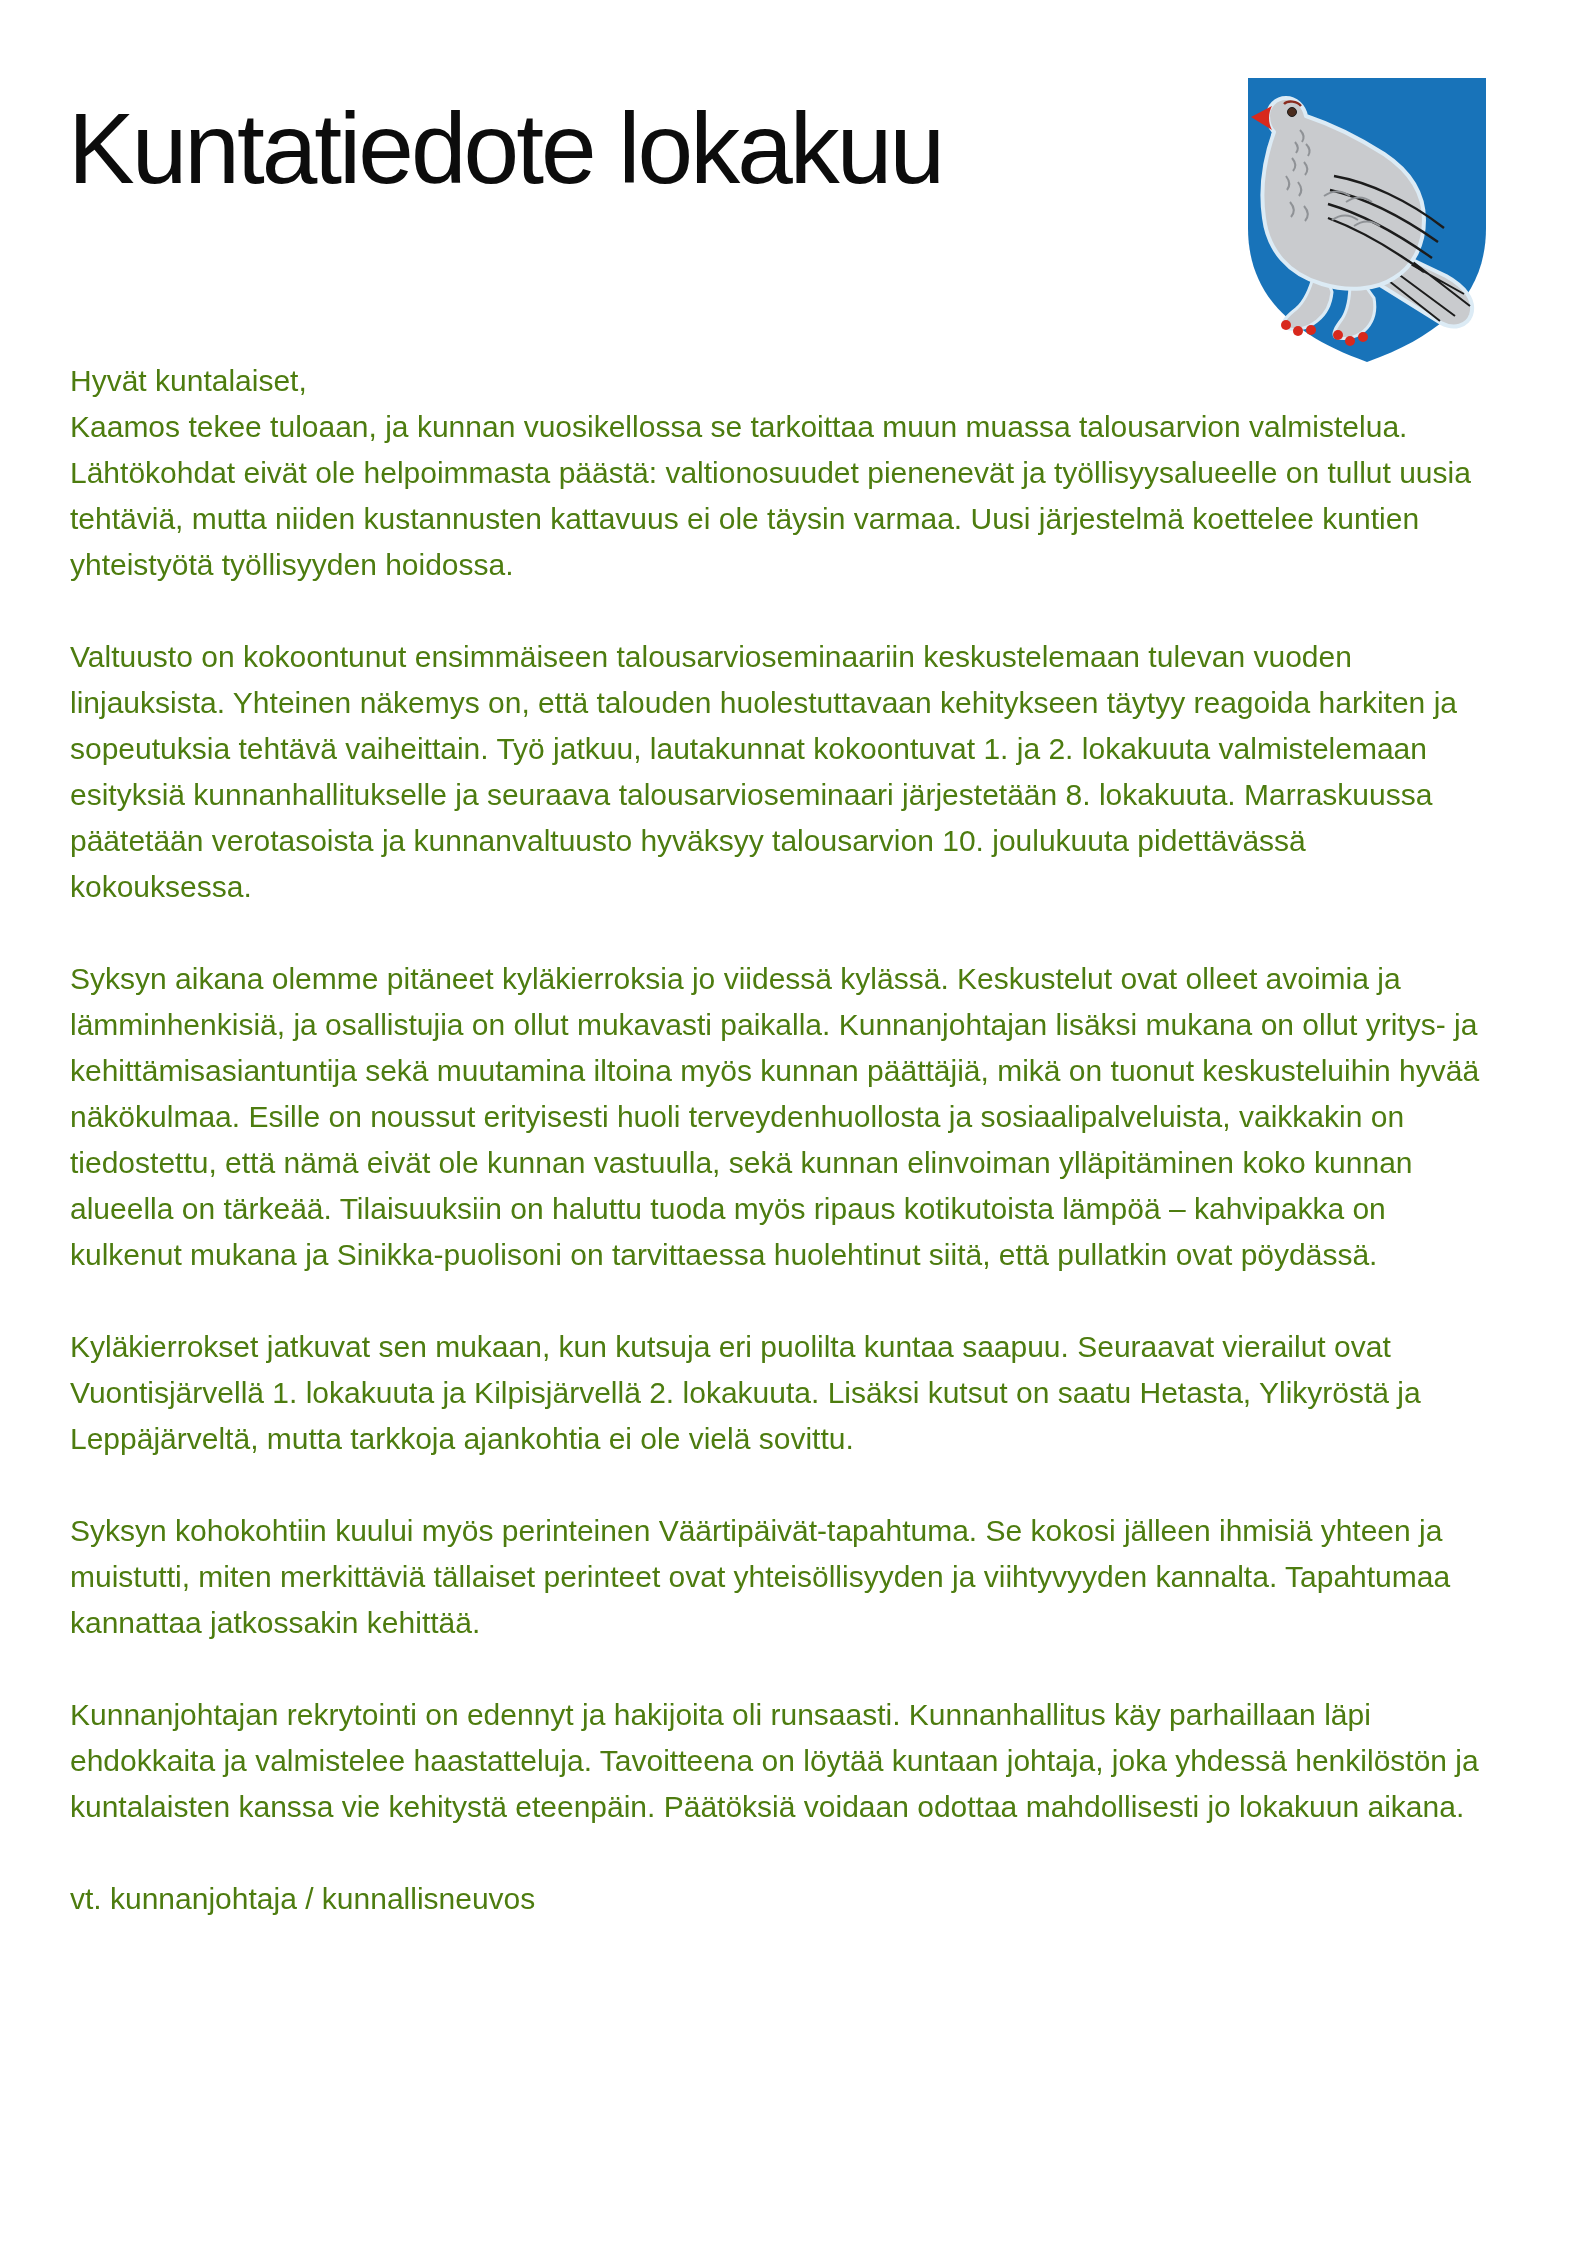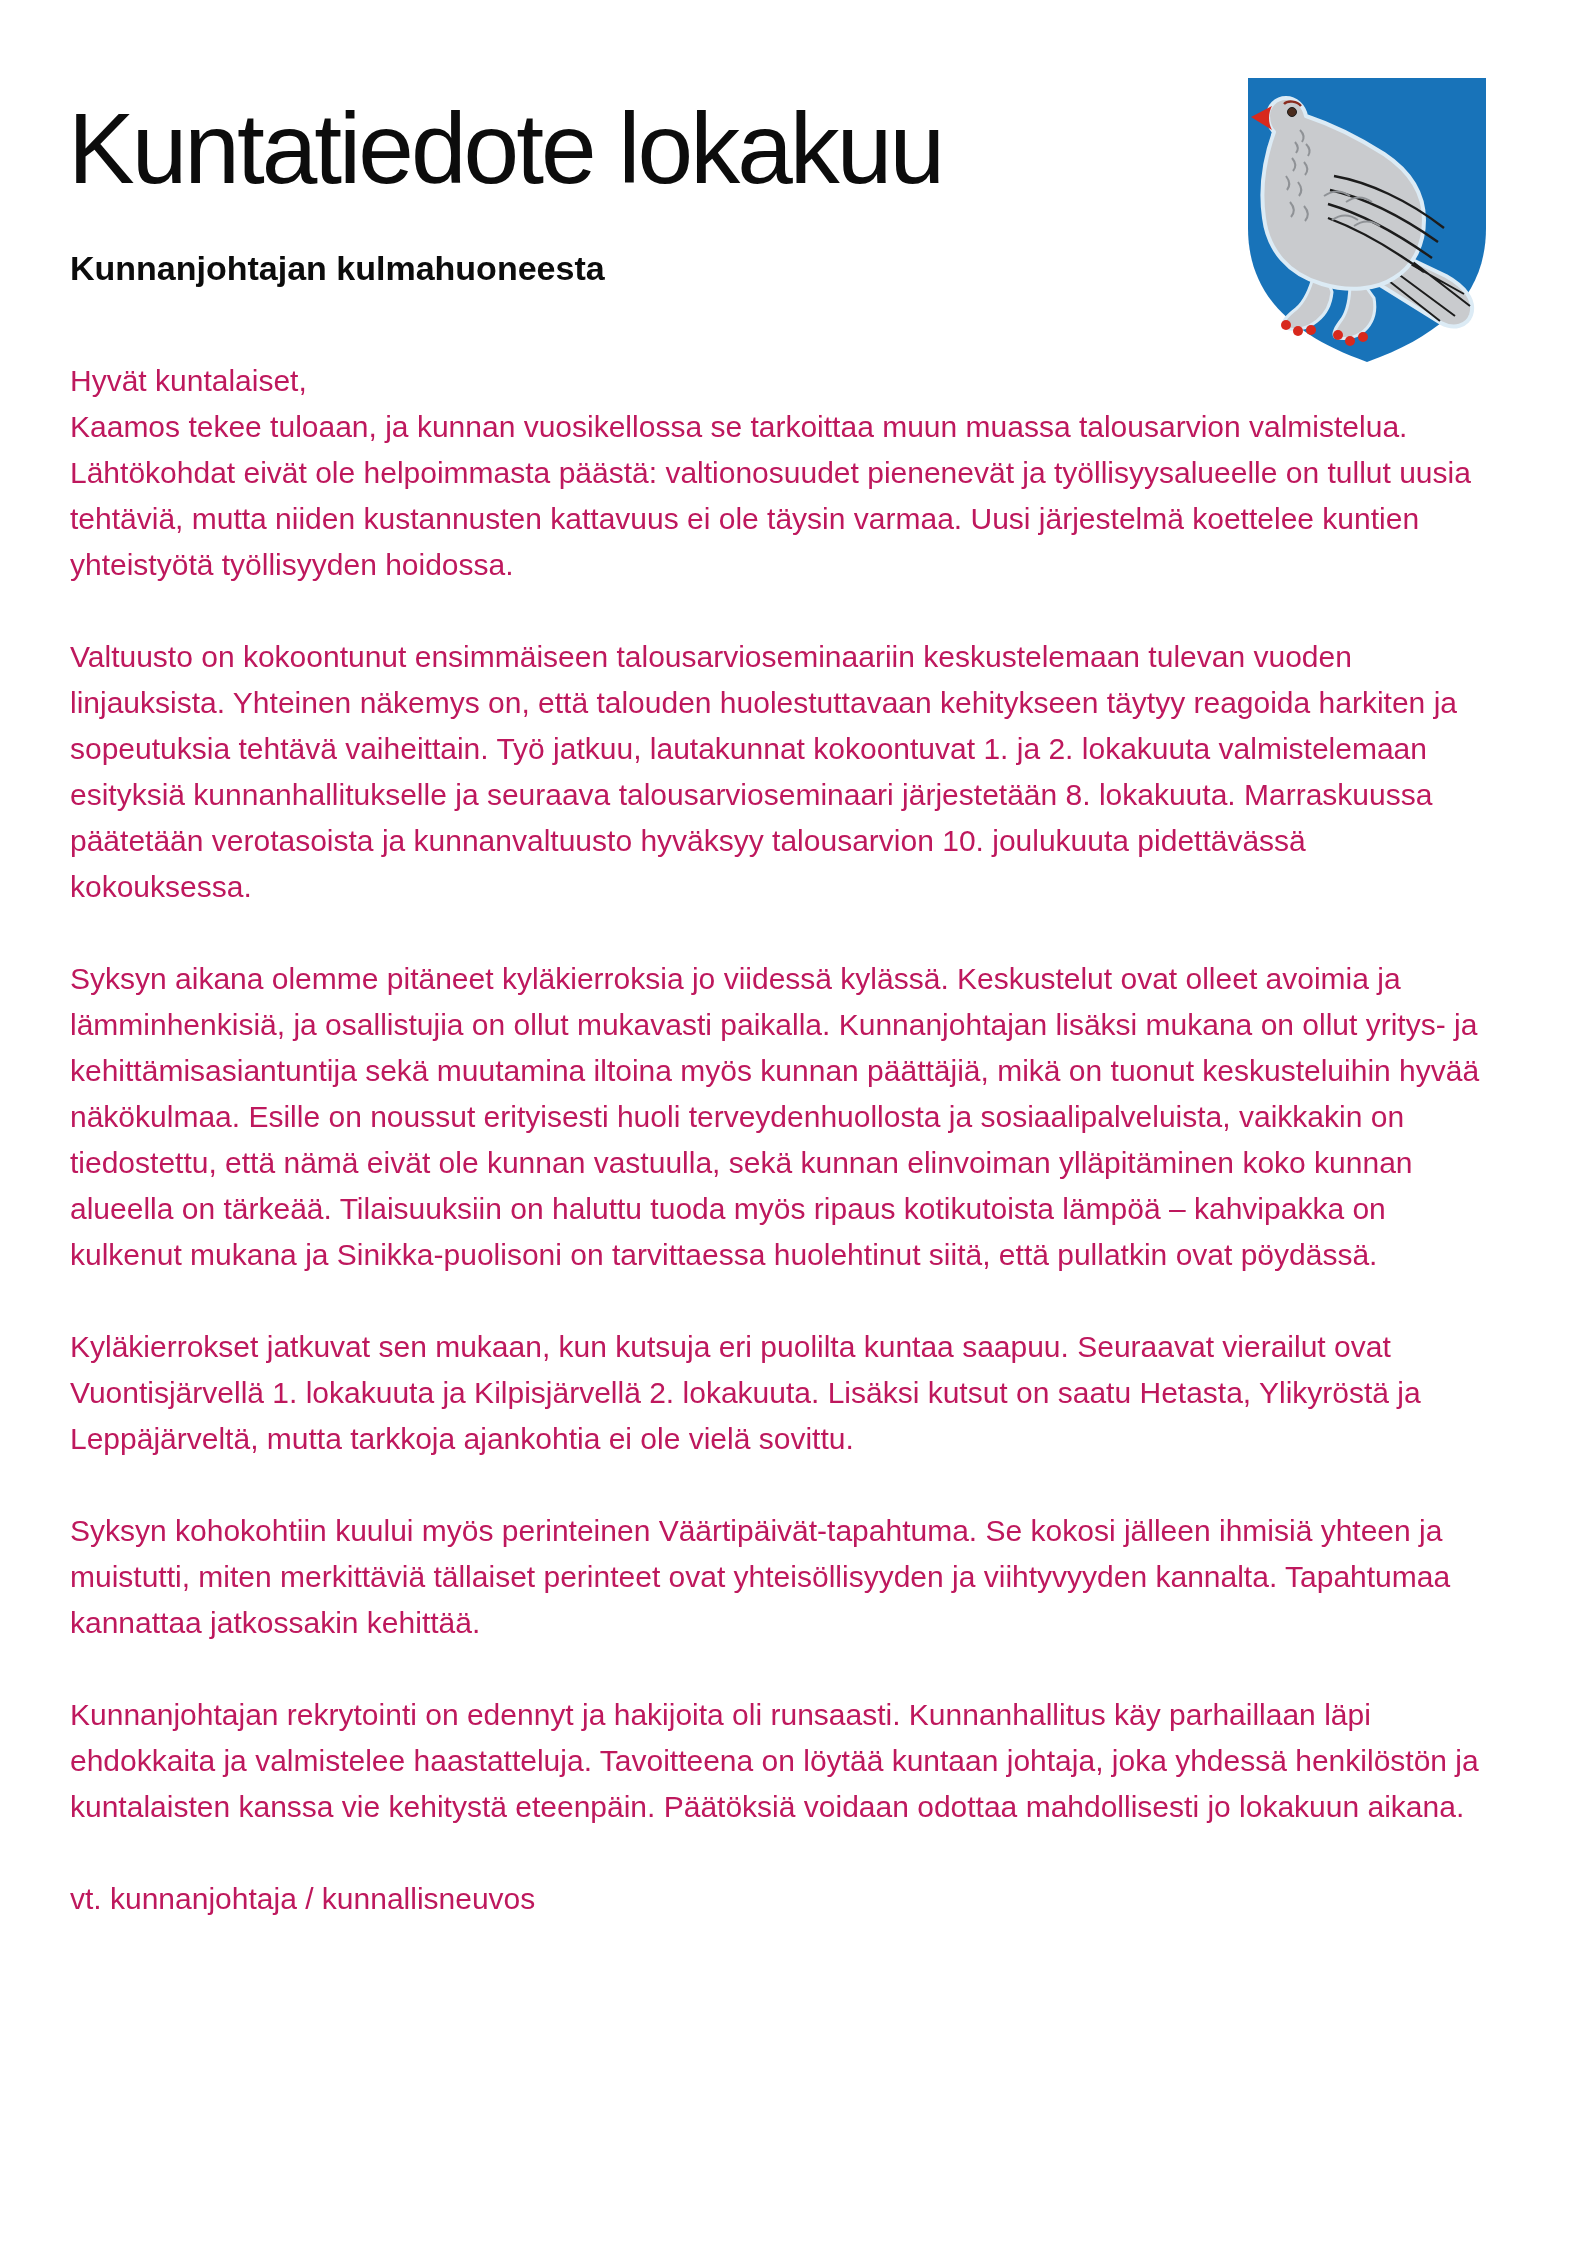--- a/index.html
+++ b/index.html
@@ -42,36 +42,35 @@
     height: 284px;
   }
   .crest svg { display: block; width: 238px; height: 284px; }
   .body-text {
     position: absolute;
     left: 70px;
     top: 358px;
     width: 1425px;
     font-size: 30px;
     line-height: 46px;
-    color: #be185d;
+    color: #4d7c0f;
   }
   .body-text p {
     margin: 0 0 46px 0;
     white-space: pre-line;
   }
   .signature div { line-height: 46px; }
 </style>
 </head>
 <body>
 
 <div class="page">
 
   <h1 class="title">Kuntatiedote lokakuu</h1>
 
-  <h2 class="section-heading">Kunnanjohtajan kulmahuoneesta</h2>
 
   <div class="crest">
     <svg viewBox="0 0 238 284" xmlns="http://www.w3.org/2000/svg">
 
       <path d="M0,0 H238 V150 C238,214 198,256 119,284 C40,256 0,214 0,150 Z" style="fill:var(--shield-blue)"></path>
 
       <path d="M118,160 L198,198 C216,208 228,222 223,237 C219,248 206,252 193,245 L124,202 Z" style="fill:var(--bird-gray);stroke:var(--bird-outline);stroke-width:4" stroke-linejoin="round"></path>
       <path d="M134,170 L216,216 M130,181 L207,238 M127,192 L192,243 M139,164 L222,228" style="stroke:var(--line-black)" stroke-width="2" fill="none"></path>
 
       <path d="M66,196 C62,212 56,224 48,231 C39,238 33,244 36,249 C45,254 59,251 69,243 C78,236 83,225 84,214 L79,200 Z" style="fill:var(--bird-gray);stroke:var(--bird-outline);stroke-width:3" stroke-linejoin="round"></path>

